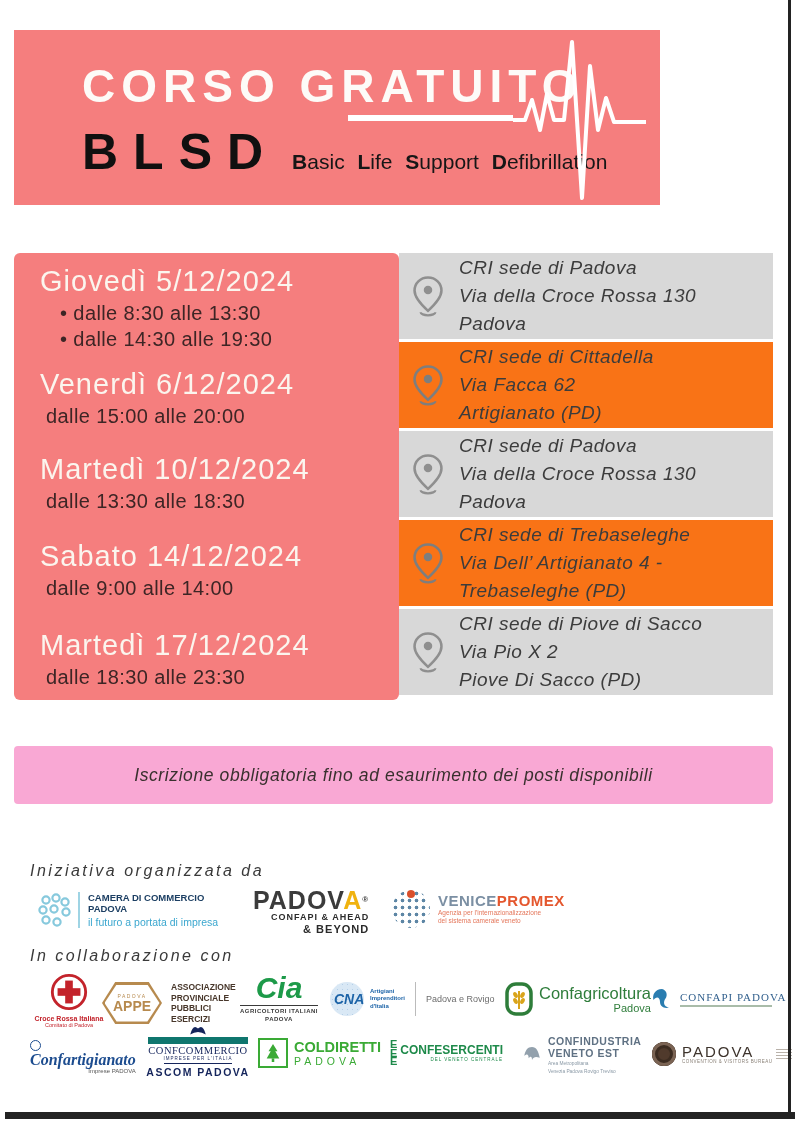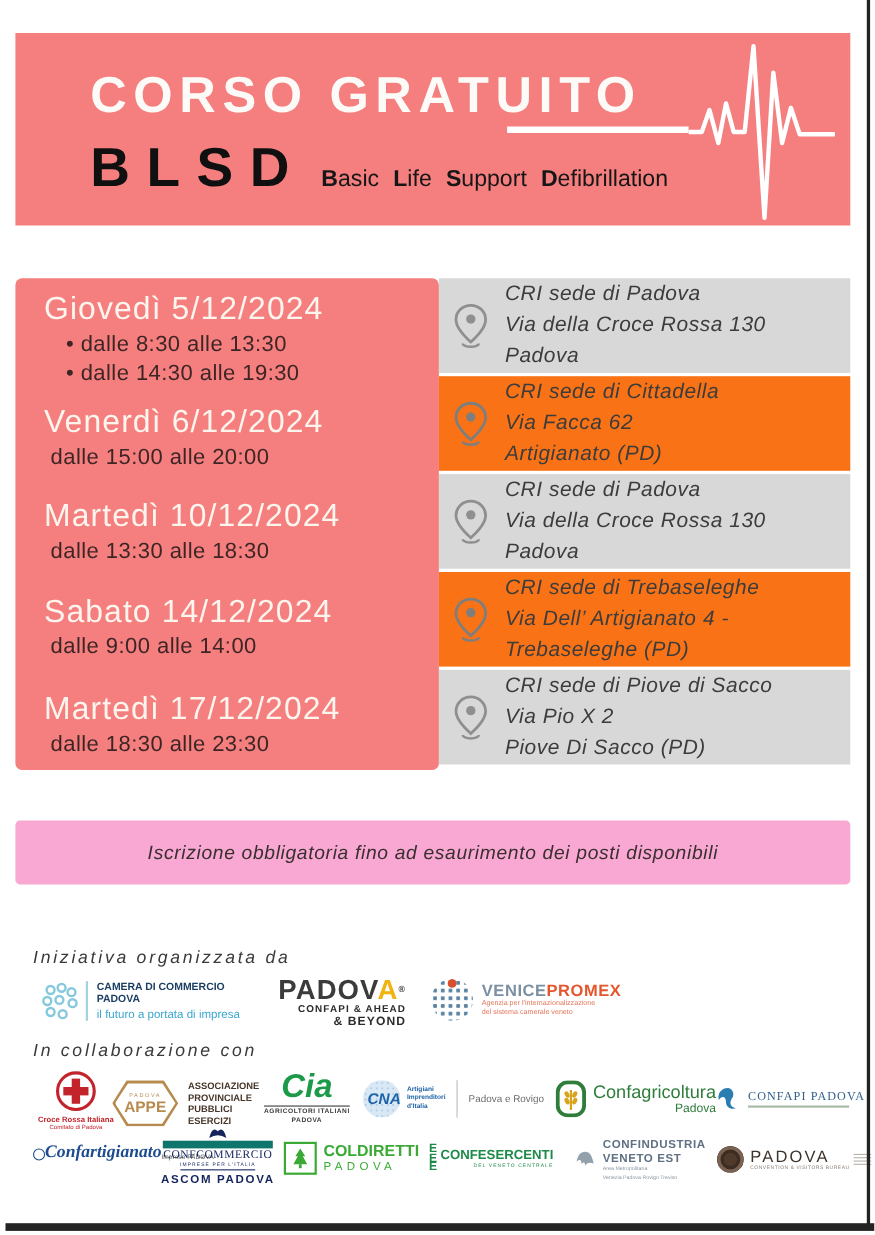--- a/index.html
+++ b/index.html
@@ -2,21 +2,21 @@
 <html><head>
 <meta charset="utf-8">
 <style>
   html,body{margin:0;padding:0;}
   body{width:795px;height:1123px;position:relative;background:#ffffff;overflow:hidden;
        font-family:"Liberation Sans", sans-serif;}
   
   .edge-right{position:absolute;top:0;right:4px;width:3px;height:1116px;background:#232323;}
   .edge-bottom{position:absolute;left:5px;right:0;bottom:4px;height:7px;background:#232323;}
   
-  .hero{position:absolute;left:14px;top:30px;width:759px;height:175px;background:#F57E7E;
+  .hero{position:absolute;left:14px;top:30px;width:646px;height:175px;background:#F57E7E;
         padding:30px 0 0 68px;box-sizing:border-box;}
   .hero-title{font-size:46px;font-weight:700;letter-spacing:6px;color:#FDFBF8;line-height:52px;}
   .hero-sub-row{display:flex;align-items:baseline;margin-top:14px;}
   .hero-acronym{font-size:50px;font-weight:800;letter-spacing:15px;color:#101010;line-height:52px;}
   .hero-words{margin-left:14px;font-size:21px;color:#161616;}
   .word{display:inline-block;margin-right:7px;}
   .word::first-letter{font-weight:800;}
   .ekg{position:absolute;right:0;top:0;width:334px;height:175px;pointer-events:none;}
   
   .dates-panel{position:absolute;left:14px;top:253px;width:385px;height:447px;background:#F57E7E;
@@ -86,21 +86,21 @@
   .cna-region{font-size:9px;color:#6D6D6D;}
   
   .cfa-text{margin-left:6px;text-align:right;}
   .cfa-name{font-size:16.5px;color:#2F7D3B;line-height:17px;}
   .cfa-city{font-size:11px;color:#2F7D3B;line-height:12px;}
   
   .cfp-text{margin-left:6px;}
   .cfp-name{font-family:"Liberation Serif", serif;font-size:11px;color:#33618E;letter-spacing:1px;}
   .cfp-line{height:2px;width:92px;background:#A9BCA9;margin-top:2px;}
   
-  .cft{flex-direction:row;align-items:flex-end;}
+  .cft{flex-direction:column;align-items:flex-start;}
   .cft-mark{width:9px;height:9px;border:1.3px solid #1C4C8F;border-radius:50%;margin-bottom:1px;}
   .cft-name{font-family:"Liberation Serif", serif;font-style:italic;font-weight:700;font-size:16px;color:#1C4C8F;line-height:16px;}
   .cft-sub{font-size:6px;color:#555;align-self:flex-end;}
   
   .cfc{flex-direction:column;align-items:center;width:112px;}
   .cfc-name{font-family:"Liberation Serif", serif;font-size:10.5px;color:#15255C;letter-spacing:.5px;
             border-top:7px solid #0f766e;padding-top:1px;margin-top:1px;}
   .cfc-sub{font-size:4.5px;color:#15255C;letter-spacing:1px;border-bottom:1.5px solid #15255C;padding-bottom:1.5px;margin-bottom:2px;}
   .cfc-ascom{font-size:10.5px;font-weight:700;color:#15255C;letter-spacing:1.5px;}
   

